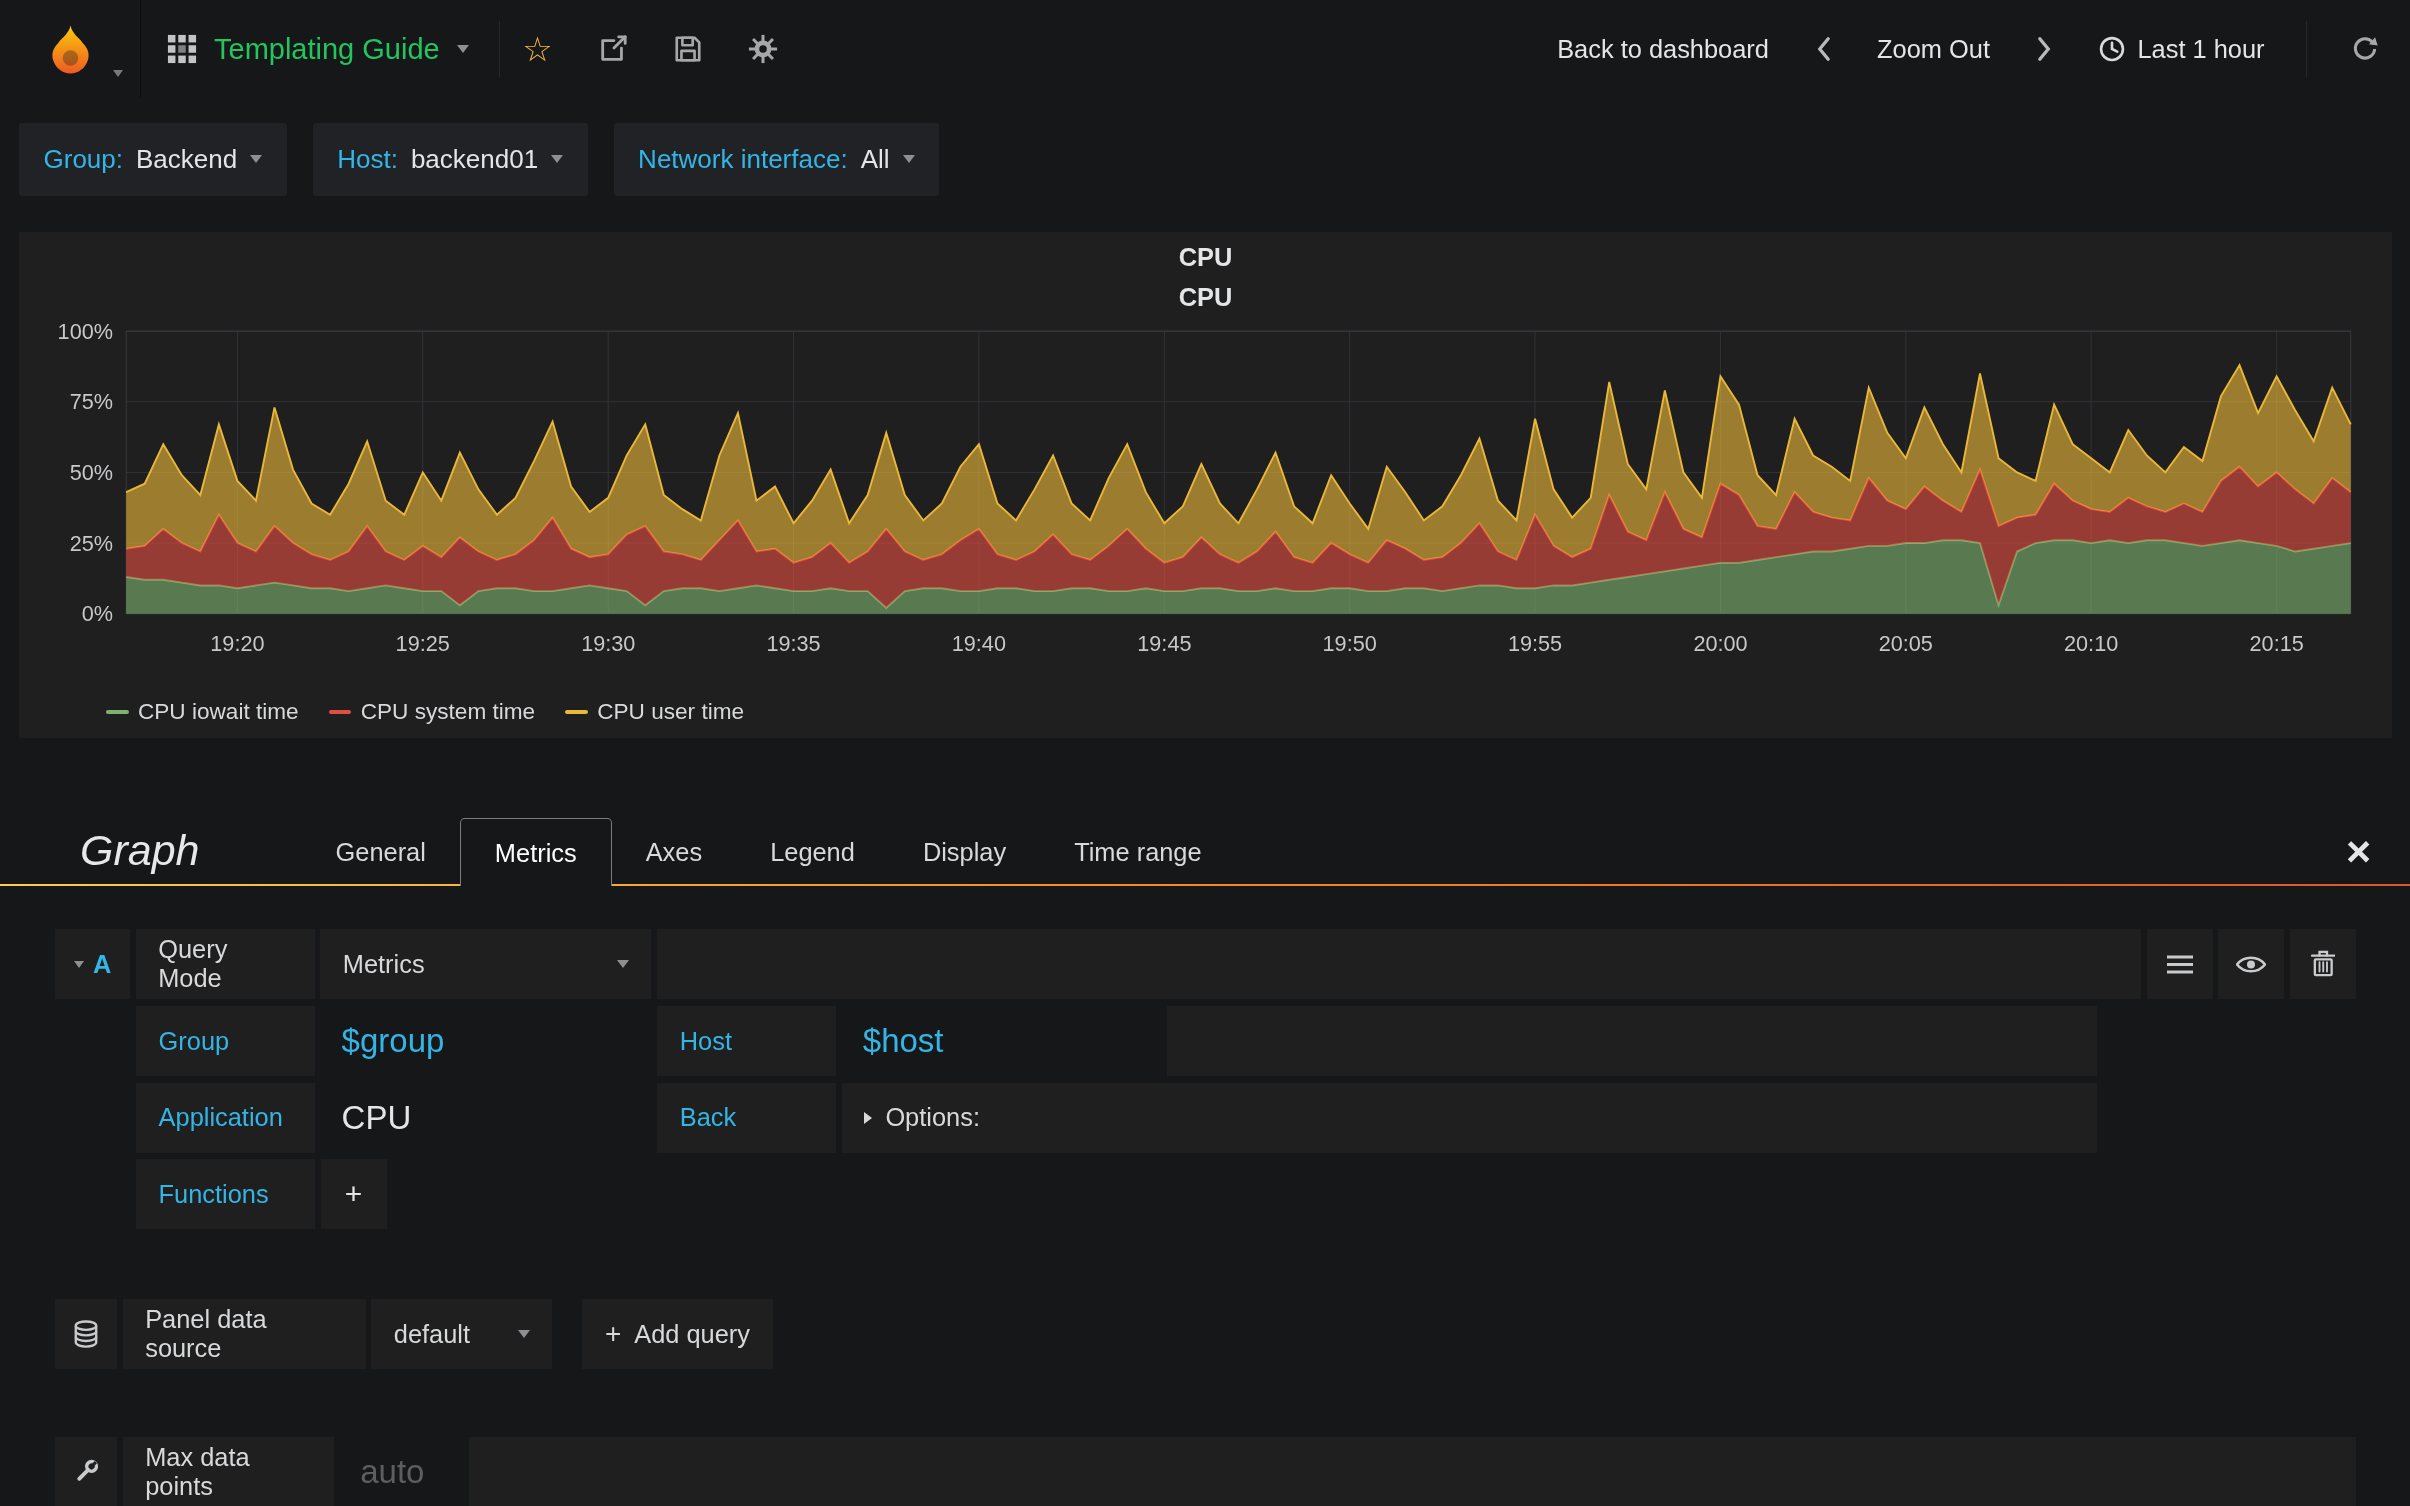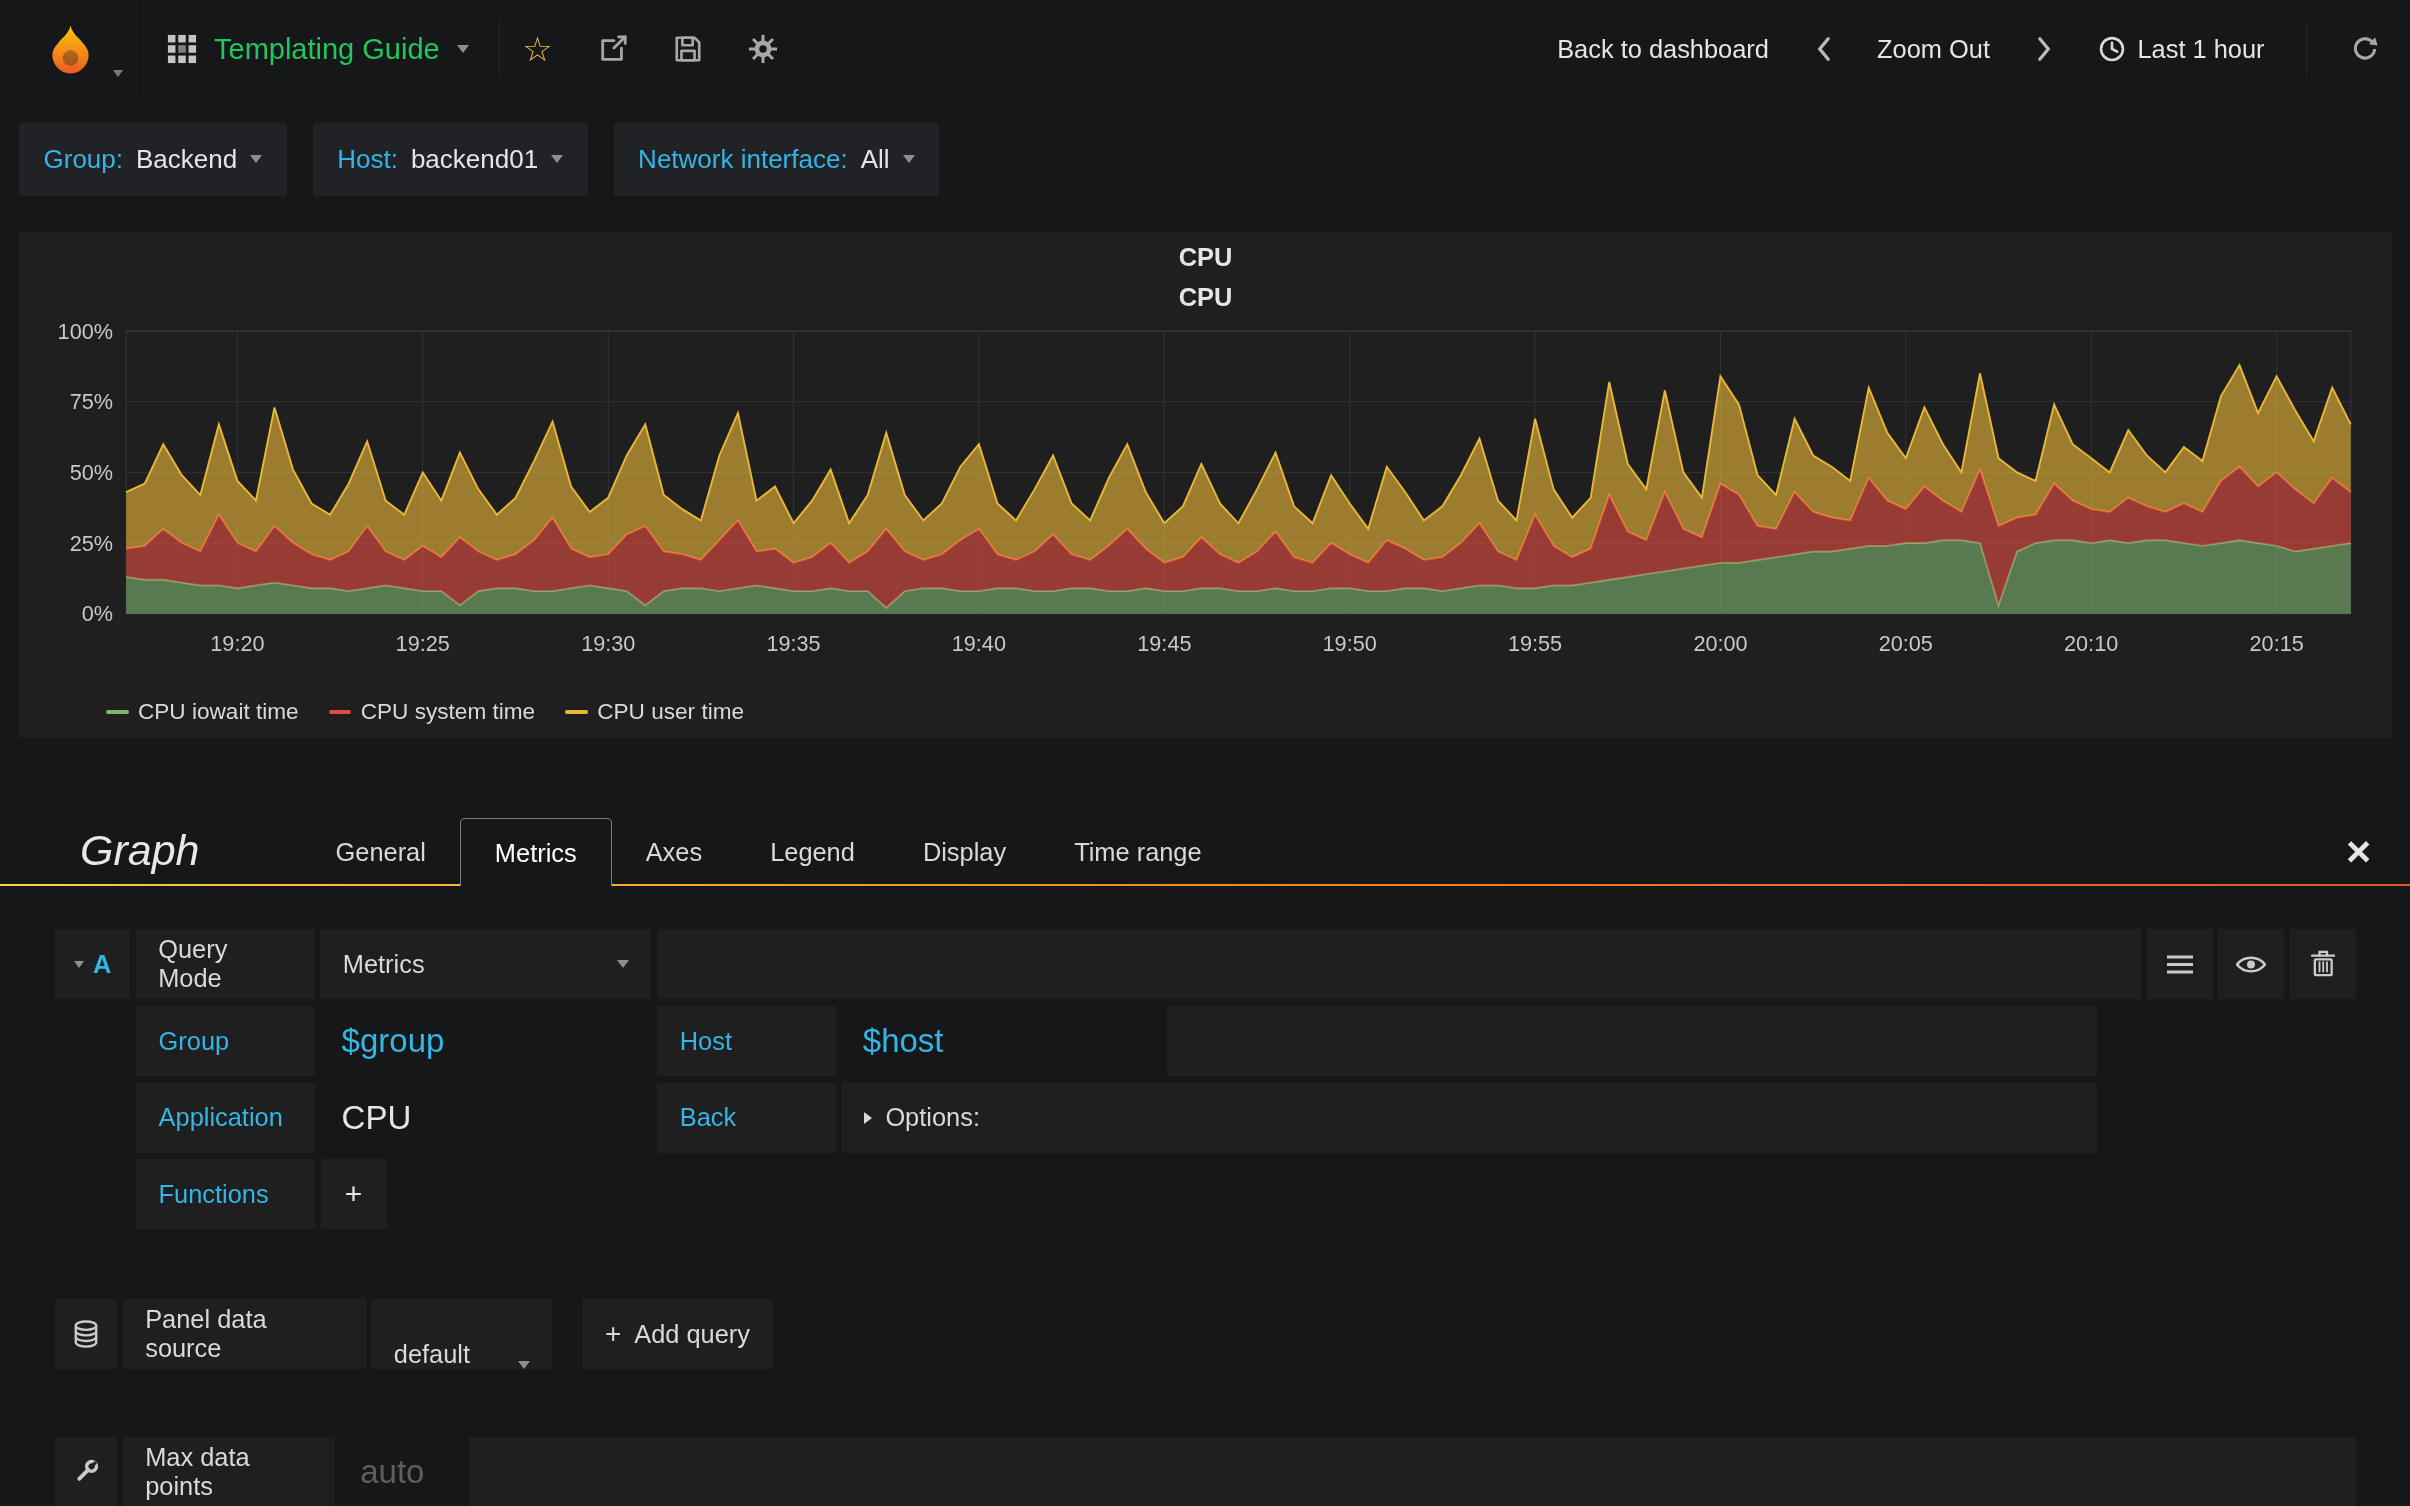--- a/index.html
+++ b/index.html
@@ -80,21 +80,21 @@
   .filler.short { margin-right:259px; }
   .qcell.iconcell { width:66px; justify-content:center; padding:0; cursor:pointer; }
   .options-cell { gap:13px; cursor:pointer; }
   .right-tri { width:0; height:0; border-top:6.6px solid transparent; border-bottom:6.6px solid transparent;
                border-left:8.5px solid #d8d9da; }
   .plus-cell { width:66px; justify-content:center; padding:0; font-size:30px; color:#e4e5e6; cursor:pointer; }
 
   .ds-row { display:flex; gap:5.6px; margin:70px 55px 0; }
   .ds-icon-cell { width:62px; justify-content:center; padding:0; }
   .ds-label { width:243px; }
-  .ds-dropdown { width:181px; justify-content:space-between; cursor:pointer;align-items:flex-end; }
+  .ds-dropdown { width:181px; justify-content:space-between; cursor:pointer; }
   .add-query { gap:13px; cursor:pointer; margin-left:24.5px; }
   .add-query .plus-glyph { font-size:28px; }
 
   .mdp-row { display:flex; gap:5.6px; margin:68px 55px 0; }
   .mdp-icon-cell { width:62px; justify-content:center; padding:0; }
   .mdp-label { width:211px; }
   .mdp-input { width:124px; }
 </style>
 </head>
 <body>

